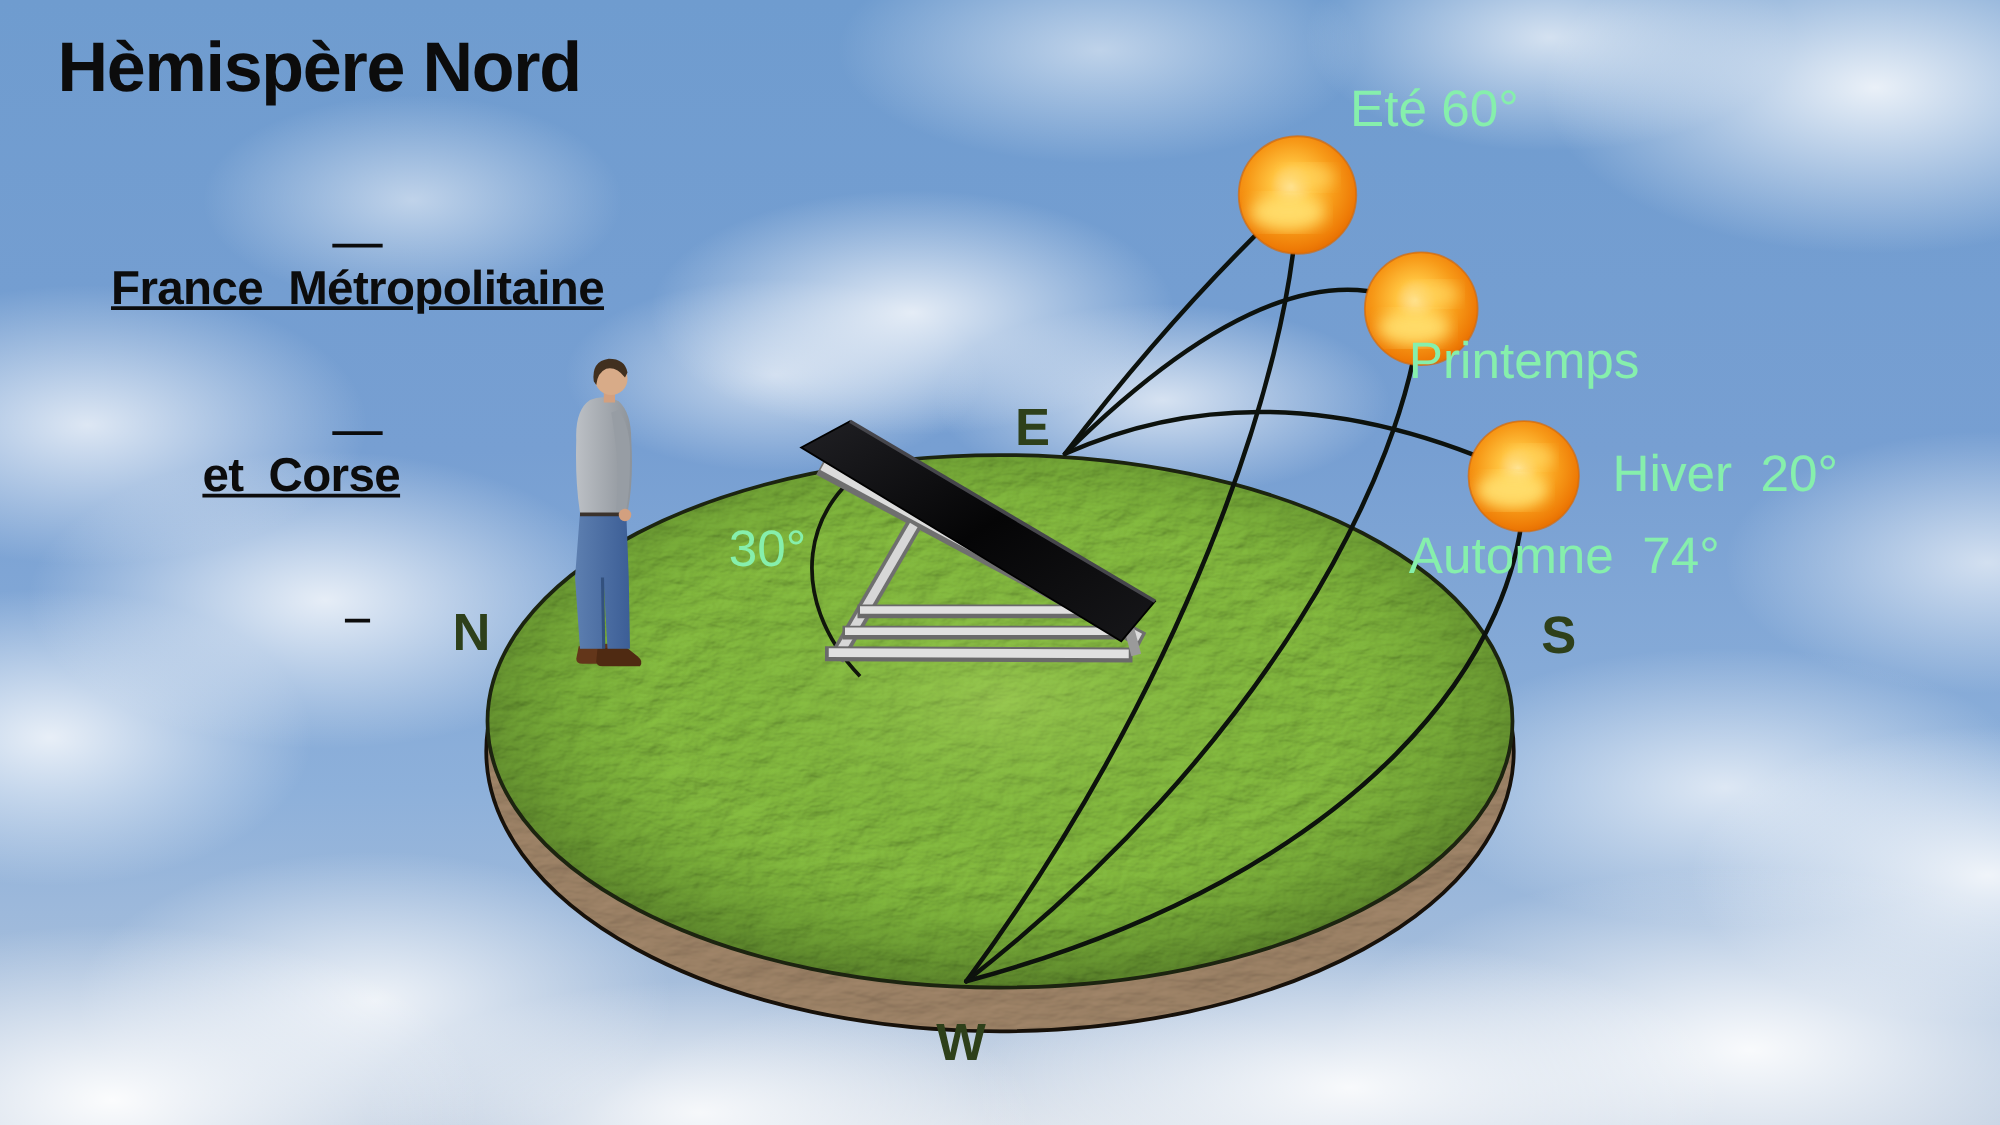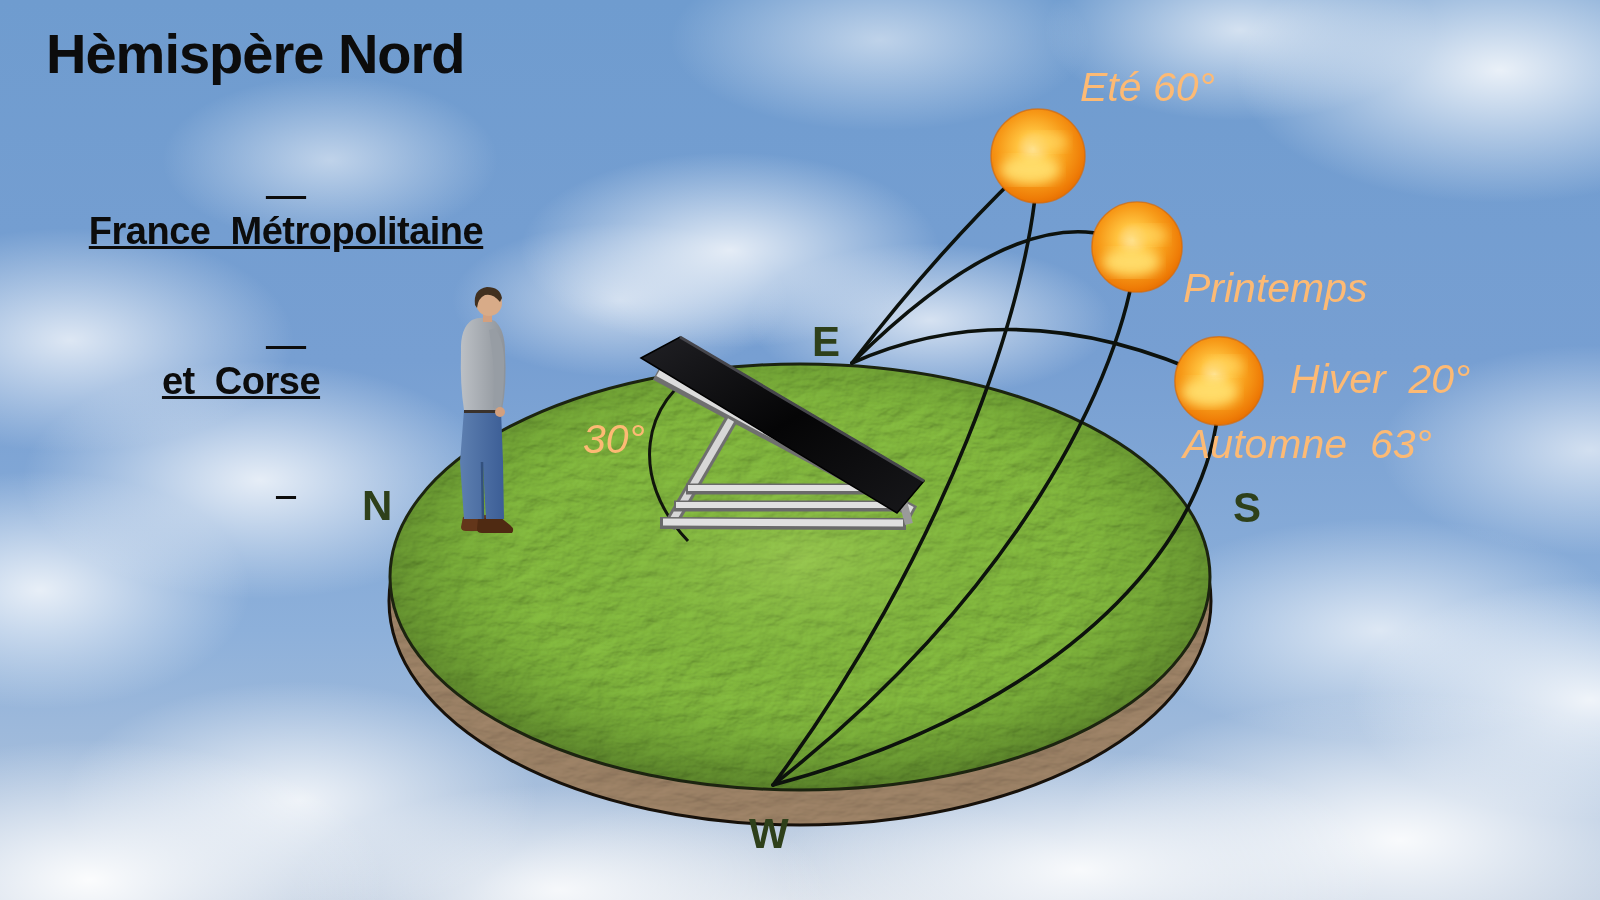--- a/index.html
+++ b/index.html
@@ -34,23 +34,23 @@
   .scene-svg{position:absolute;left:0;top:0;width:1600px;height:900px;}
   .lbl{position:absolute;white-space:pre;line-height:1.15;}
   .title{
     left:46px;top:22px;font-size:56px;font-weight:700;color:#0c0c0c;letter-spacing:-1px;
   }
   .subtitle{
     left:46px;top:106px;width:480px;text-align:center;
     font-size:38px;font-weight:700;color:#0c0c0c;line-height:50px;letter-spacing:-0.5px;text-decoration:underline;
   }
   .sub2{transform:translateX(-45px);}
-  .sun-lbl{font-size:41px;color:#fdba74;font-weight:400;font-style:italic;}
+  .sun-lbl{font-size:41px;color:#86efac;font-weight:400;}
   .lbl-summer{left:1080px;top:64px;}
-  .lbl-spring{left:1183px;top:158px;line-height:52px;}
+  .lbl-spring{left:1127px;top:158px;line-height:52px;}
   .lbl-winter{left:1290px;top:356px;text-align:center;}
   .lbl-tilt{left:583px;top:416px;}
   .compass{font-size:42px;font-weight:700;color:#2e401a;}
   .c-n{left:362px;top:482px;}
   .c-e{left:812px;top:318px;}
   .c-s{left:1233px;top:484px;}
   .c-w{left:749px;top:810px;}
 </style>
 </head>
 <body>
@@ -183,21 +183,21 @@
 
   <div class="lbl subtitle">
     <div>France  Métropolitaine</div>
     <div class="sub2">et  Corse</div>
   </div>
 
   <div class="lbl sun-lbl lbl-summer">Eté 60°</div>
 
   <div class="lbl sun-lbl lbl-spring">
     <div>Printemps</div>
-    <div>Automne  63°</div>
+    <div>Automne  74°</div>
   </div>
 
   <div class="lbl sun-lbl lbl-winter">Hiver  20°</div>
 
   <div class="lbl sun-lbl lbl-tilt">30°</div>
 
   <div class="lbl compass c-n">N</div>
   <div class="lbl compass c-e">E</div>
   <div class="lbl compass c-s">S</div>
   <div class="lbl compass c-w">W</div>

